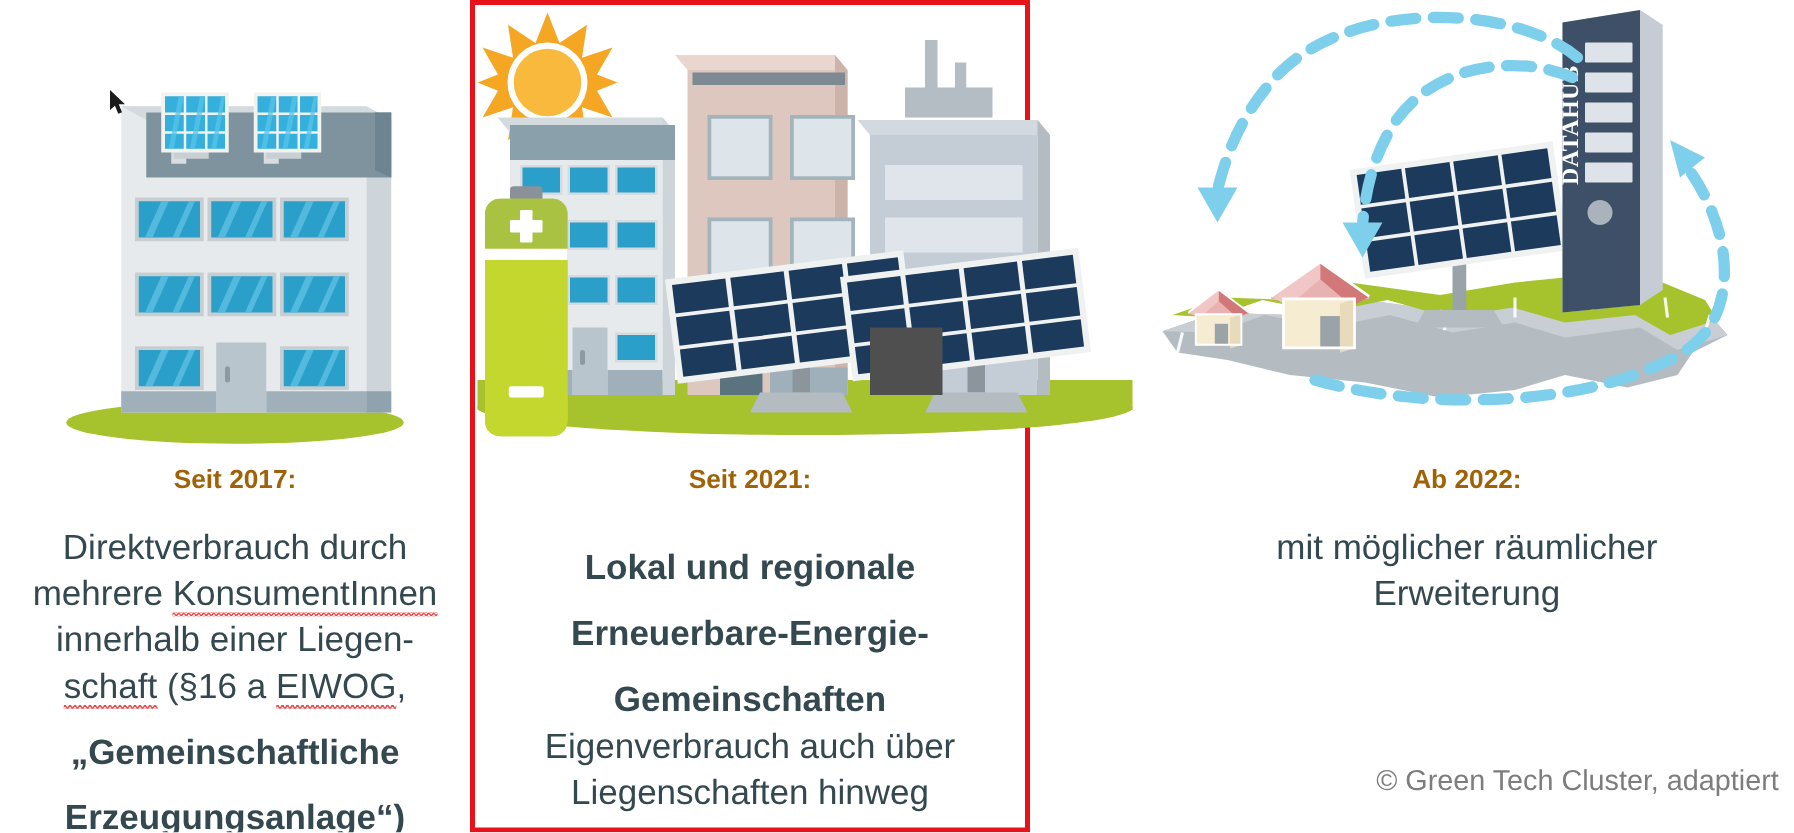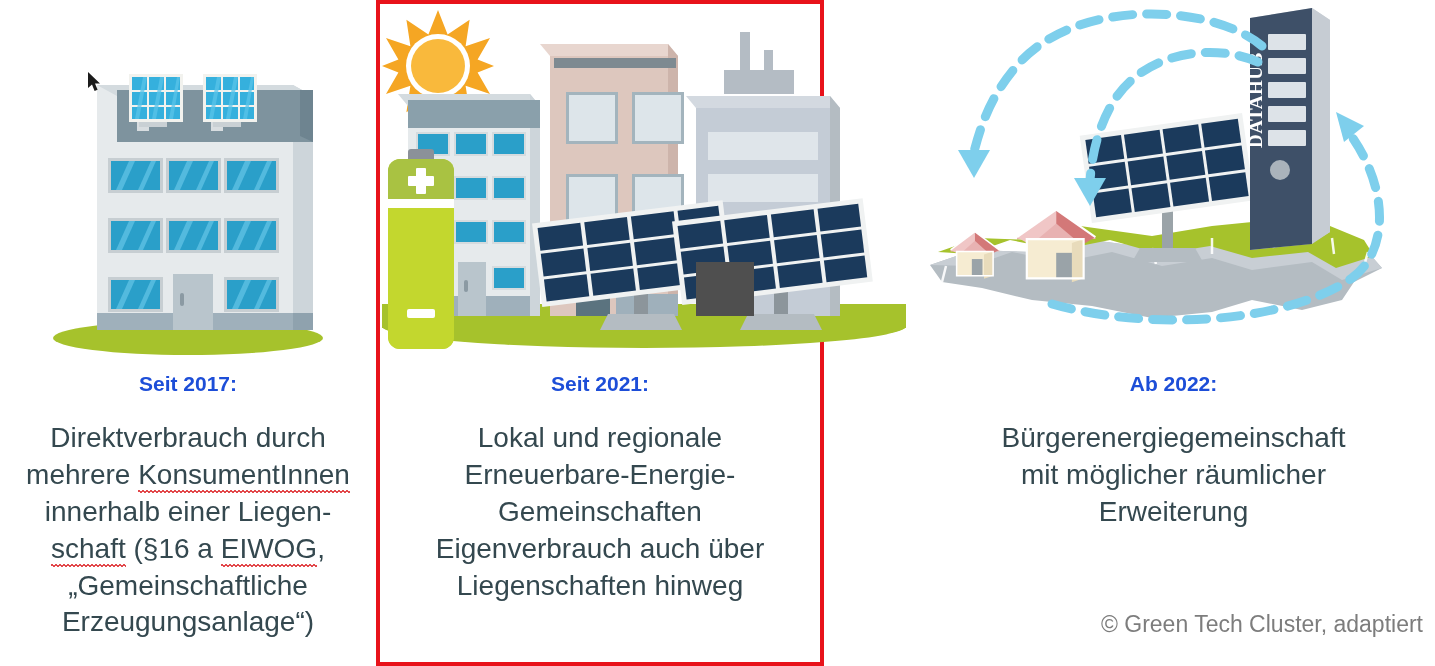--- a/index.html
+++ b/index.html
@@ -40,27 +40,27 @@
 
   
   .caption {
     text-align: center;
     color: #2f4149;
     line-height: 1.32;
   }
   .cap-head {
     font-weight: bold;
     font-size: 21px;
-    color: #1d4ed8;
+    color: #a16207;
   }
   .cap-body {
     font-size: 28px;
     color: #34484f;
   }
-  .cap-body.b { font-weight: normal; }
+  .cap-body.b { font-weight: bold; margin-top: 16px; }
   .gap-m { height: 22px; }
 
   #cap-left  { padding: 0 14px; }
   #cap-mid   { padding: 0 18px; }
   #cap-right { padding: 0 14px; }
 
   .sp { 
     background-image:
       linear-gradient(45deg, transparent 40%, #e2484b 40%, #e2484b 60%, transparent 60%),
       linear-gradient(-45deg, transparent 40%, #e2484b 40%, #e2484b 60%, transparent 60%);
@@ -498,20 +498,19 @@
           <polygon points="62,178 46,150 78,150"></polygon>
           <polygon points="178,206 162,178 194,178"></polygon>
           <polygon points="424,112 452,126 432,142"></polygon>
         </g>
       </svg>
     </div>
 
     <div class="caption" id="cap-right">
       <div class="cap-head">Ab 2022:</div>
       <div class="gap-m"></div>
-      <div class="cap-body b">Bürgerenergiegemeinschaft</div>
       <div class="cap-body">mit möglicher räumlicher</div>
       <div class="cap-body">Erweiterung</div>
     </div>
   </div>
 
   <div id="credit">© Green Tech Cluster, adaptiert</div>
 </div>
 
 </body></html>

